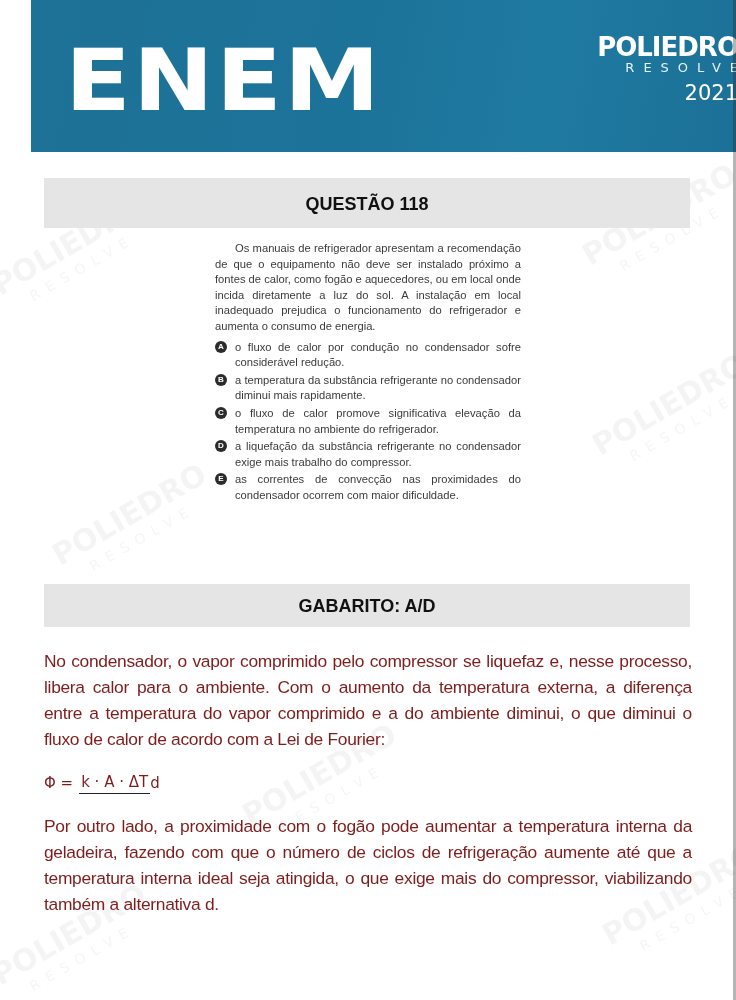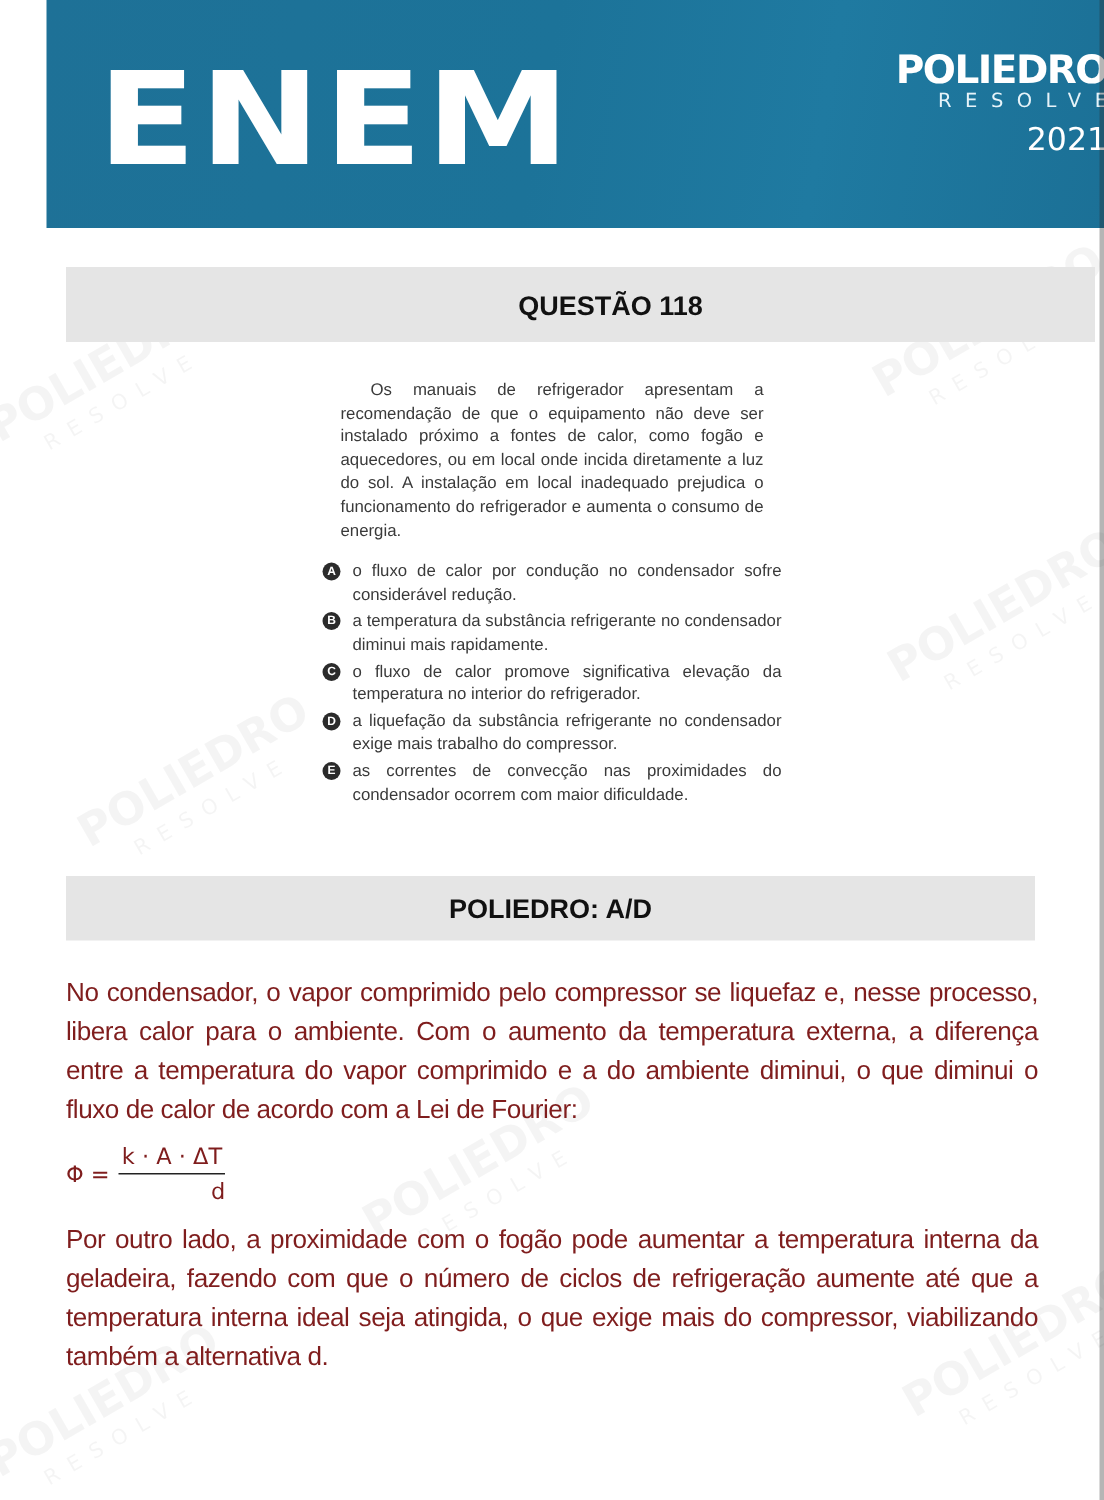--- a/index.html
+++ b/index.html
@@ -44,29 +44,29 @@
     color:#000; opacity:0.04; font-size:30px; transform:rotate(-30deg);
     pointer-events:none; text-align:center; line-height:26px;
   }
   .watermark small { display:block; font-size:14px; letter-spacing:8px; font-weight:normal; }
 
   .section-bar {
     position:absolute; left:44px; width:646px; background:#e5e5e5;
     text-align:center; font-weight:bold; font-size:18px; color:#111;
     font-family:"Liberation Sans", sans-serif;
   }
-  .q-bar { top:178px; height:50px; line-height:52px;padding-left:40px; }
+  .q-bar { top:178px; height:50px; line-height:52px; }
   .g-bar { top:584px; height:43px; line-height:44px; }
 
   .question {
     position:absolute; left:215px; top:241px; width:306px;
     font-size:11.2px; line-height:15.6px; color:#3a3a3a;
     font-family:"Liberation Sans", sans-serif;
   }
-  .question p { margin:12px; text-align:justify; }
+  .question p { margin:0; text-align:justify; }
   .question p.indent { text-indent:20px; }
   .question p.prompt { margin-top:2px; }
   .options { margin-top:5px; }
   .option { display:flex; align-items:flex-start; margin-bottom:2px; }
   .opt-letter {
     flex:0 0 12px; width:12px; height:12px; border-radius:50%;
     background:#2b2b2b; color:#fff; font-size:8px; font-weight:bold;
     text-align:center; line-height:12px; margin-top:1px; margin-right:8px;
   }
   .opt-text { flex:1; text-align:justify; }
@@ -75,21 +75,21 @@
     position:absolute; left:44px; top:648px; width:648px;
     font-size:17.4px; line-height:26px; color:#7f1d1d;
     font-family:"Liberation Sans", sans-serif;
   }
   .answer p { margin:0; text-align:justify; letter-spacing:-0.3px; }
   .formula {
     display:flex; align-items:center; height:52px; margin:5px 0 2px 0;
     font-family:"DejaVu Sans", sans-serif; font-size:15px;
   }
   .formula .lhs { margin-right:6px; }
-  .frac { display:inline-flex; flex-direction:column; align-items:flex-end; }
+  .frac { display:inline-flex; flex-direction:row; align-items:center; }
   .frac .num { border-bottom:1.3px solid #222; padding:0 2px 1px 2px; line-height:20px; }
   .frac .den { line-height:22px; }
   .answer p.gap { margin-top:4px; }
 </style>
 </head>
 <body>
 
 <div class="banner">
   <div class="enem-logo">ENEM</div>
   <div class="brand">
@@ -116,34 +116,34 @@
     <div class="option">
       <span class="opt-letter">A</span>
       <span class="opt-text">o fluxo de calor por condução no condensador sofre considerável redução.</span>
     </div>
     <div class="option">
       <span class="opt-letter">B</span>
       <span class="opt-text">a temperatura da substância refrigerante no condensador diminui mais rapidamente.</span>
     </div>
     <div class="option">
       <span class="opt-letter">C</span>
-      <span class="opt-text">o fluxo de calor promove significativa elevação da temperatura no interior do refrigerador.</span>
+      <span class="opt-text">o fluxo de calor promove significativa elevação da temperatura no ambiente do refrigerador.</span>
     </div>
     <div class="option">
       <span class="opt-letter">D</span>
       <span class="opt-text">a liquefação da substância refrigerante no condensador exige mais trabalho do compressor.</span>
     </div>
     <div class="option">
       <span class="opt-letter">E</span>
       <span class="opt-text">as correntes de convecção nas proximidades do condensador ocorrem com maior dificuldade.</span>
     </div>
   </div>
 </div>
 
-<div class="section-bar g-bar">POLIEDRO: A/D</div>
+<div class="section-bar g-bar">GABARITO: A/D</div>
 
 <div class="answer">
   <p>No condensador, o vapor comprimido pelo compressor se liquefaz e, nesse processo, libera calor para o ambiente. Com o aumento da temperatura externa, a diferença entre a temperatura do vapor comprimido e a do ambiente diminui, o que diminui o fluxo de calor de acordo com a Lei de Fourier:</p>
   <div class="formula">
     <span class="lhs">Φ =</span>
     <span class="frac">
       <span class="num">k · A · ΔT</span>
       <span class="den">d</span>
     </span>
   </div>

